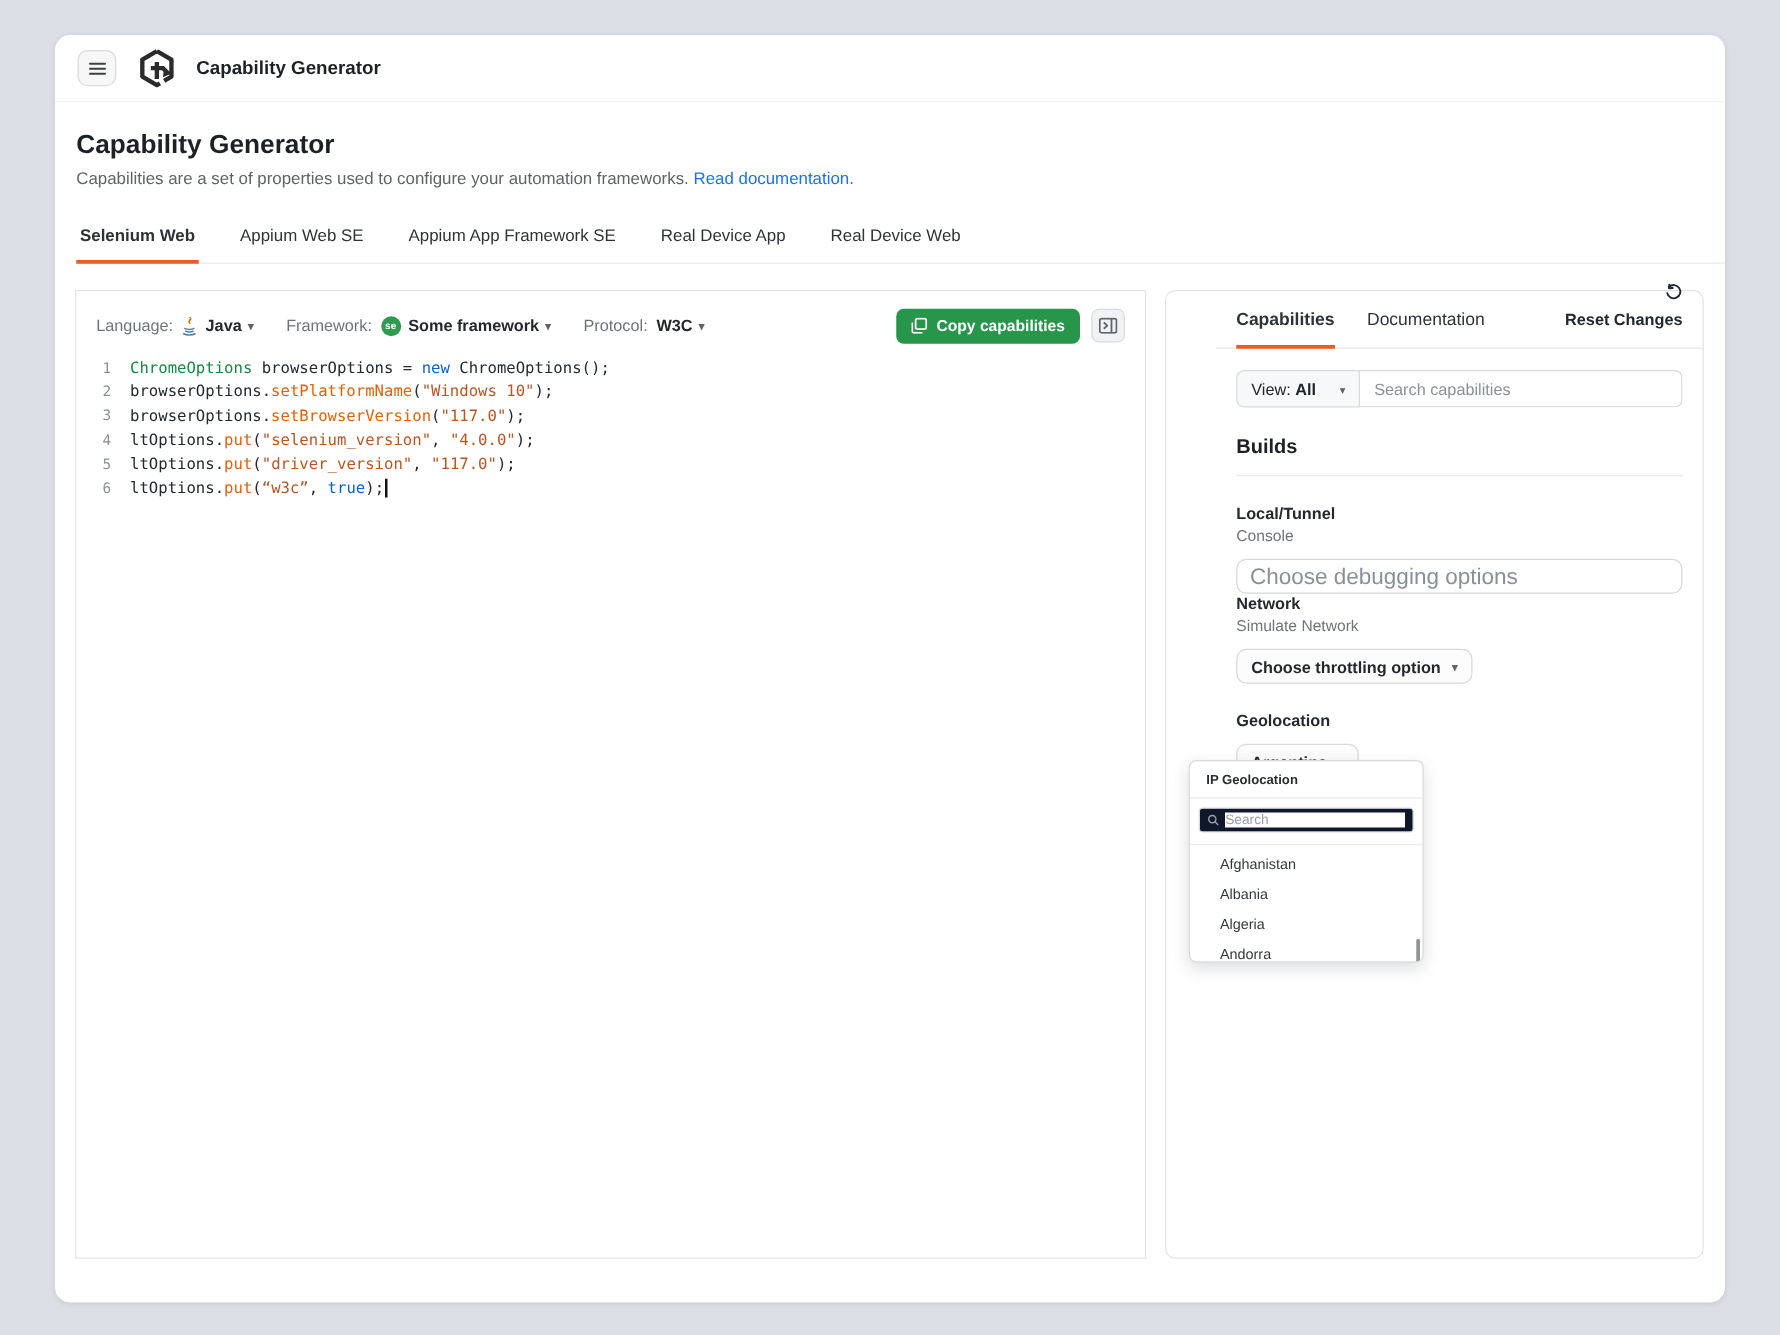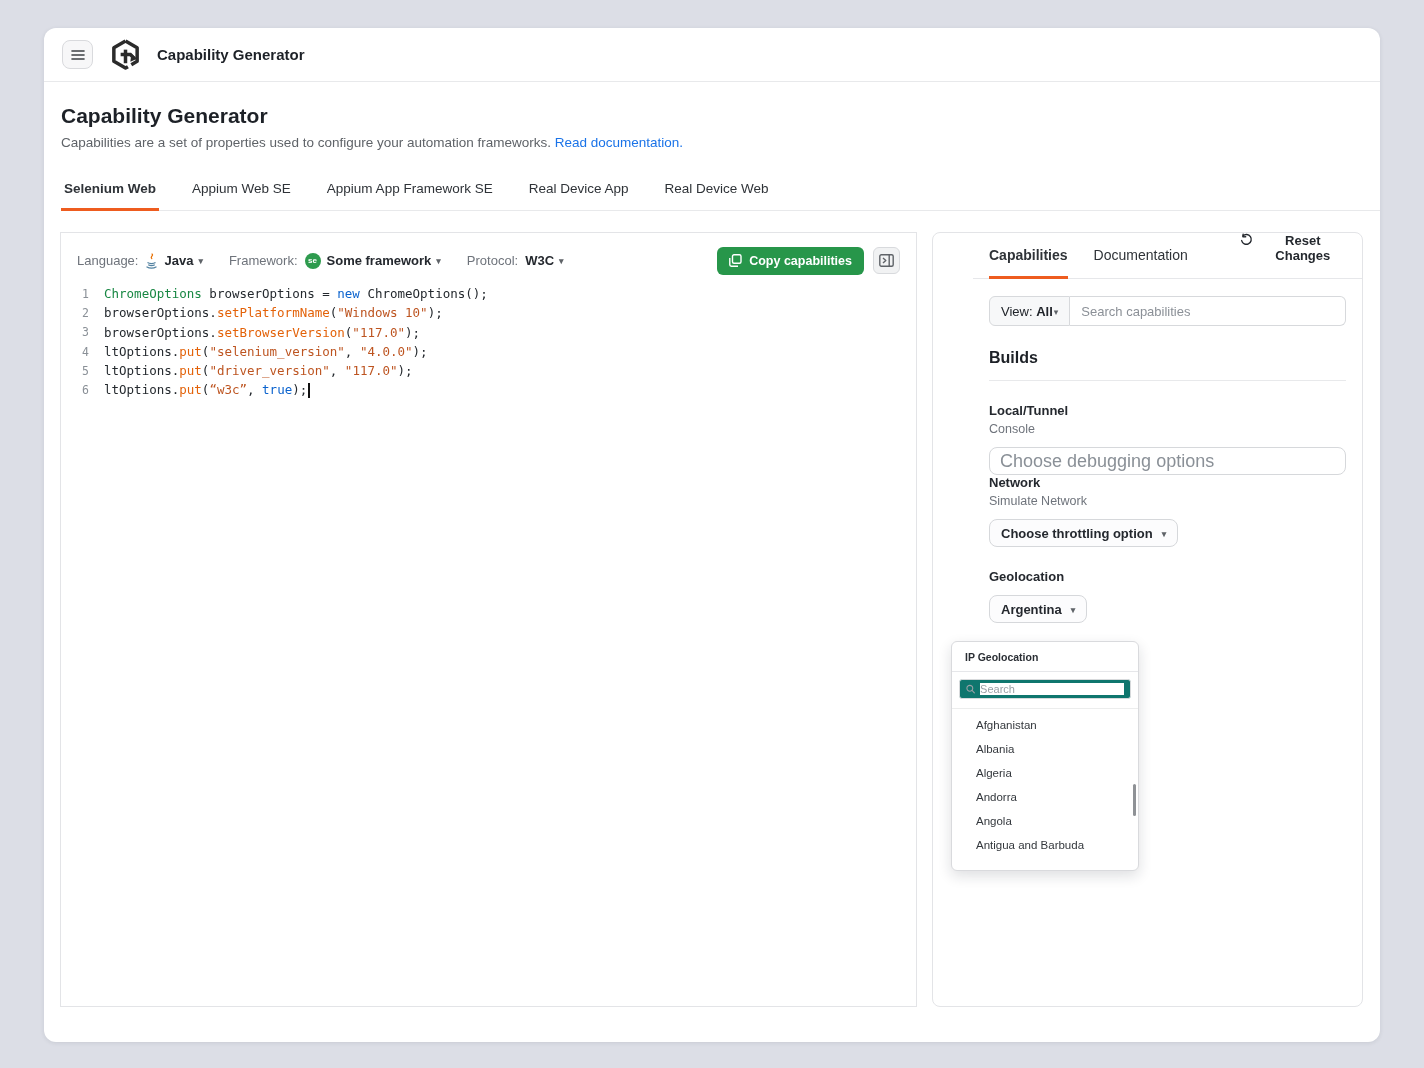--- a/index.html
+++ b/index.html
@@ -97,28 +97,29 @@
     height:46px; border-bottom:1px solid #e6e7ea; display:flex; align-items:flex-end;
     padding:0 16px; gap:26px;
   }
   .caps-tab {
     font-size:14px; color:#2f3338; padding-bottom:13px; border-bottom:3px solid transparent;
     margin-bottom:-1px; cursor:pointer;
   }
   .caps-tab.active { font-weight:700; border-bottom-color:var(--orange); }
   .caps-header .spacer { flex:1; }
   .reset-btn {
-    display:flex; align-items:flex-start; gap:7px; font-size:13px; font-weight:700;
+    display:flex; align-items:flex-end; gap:7px; font-size:13px; font-weight:700;
     color:#24282e; padding-bottom:15px; cursor:pointer; background:none; border:none;
     font-family:"Liberation Sans", sans-serif;
+    flex-direction:column;
   }
   
   .filter-row { display:flex; margin:17px 16px 0; height:30px; }
   .view-pill {
-    display:flex; align-items:center; gap:1px; padding:0 11px;
+    display:flex; align-items:center; gap:19px; padding:0 11px;
     border:1px solid #d7d9dc; border-radius:6px 0 0 6px; background:#f7f8f9;
     font-size:13px; cursor:pointer; white-space:nowrap;text-align:center;
   }
   .view-pill b { font-weight:700; }
   .caps-search {
     flex:1; border:1px solid #d7d9dc; border-left:none; border-radius:0 6px 6px 0;
     padding:0 11px; font-size:13px; color:#24282e; outline:none;
     font-family:"Liberation Sans", sans-serif;
   }
   .caps-search::placeholder { color:#8b9097; }
@@ -137,31 +138,31 @@
   .grp-net { }
   .dd-btn {
     margin-top:11px; height:28px; border:1px solid #d6d8db; border-radius:8px;
     background:#fcfcfd; display:inline-flex; align-items:center; gap:9px; padding:0 11px;
     font-size:13px; font-weight:700; color:#24282e; cursor:pointer;
     font-family:"Liberation Sans", sans-serif;
   }
   .grp-geo { margin-top:22px; }
   
   .geo-popup {
-    position:absolute; left:18px; top:408px; width:188px; height:230px;
+    position:absolute; left:18px; top:375px; width:188px; height:162px;
     background:#fff; border:1px solid #d9dadd; border-radius:6px;
     box-shadow:0 5px 14px rgba(20,25,40,.14); z-index:5; overflow:hidden;
   }
   .geo-popup-h {
     font-size:10.5px; font-weight:700; color:#2a2e34; padding:9px 13px 8px;
     border-bottom:1px solid #e6e7ea;
   }
   .geo-search-wrap {
     margin:7px 7px 0; height:20px; border:1px solid #d8dadc; border-radius:3px;
-    display:flex; align-items:center; padding:0 6px; gap:5px; background:#0f766e;
+    display:flex; align-items:center; padding:0 6px; gap:5px; background:#0f172a;
   }
   .geo-search {
     border:none; outline:none; width:100%; font-size:11px; color:#24282e;
     font-family:"Liberation Sans", sans-serif;
   }
   .geo-search::placeholder { color:#9aa0a6; }
   .geo-list { margin-top:9px; position:relative; border-top:1px solid #eceded; padding-top:4px; }
   .geo-item { font-size:11.5px; color:#34383d; padding:6px 0 6px 24px; cursor:pointer; }
   .geo-thumb {
     position:absolute; right:2px; top:75px; width:3px; height:32px;

